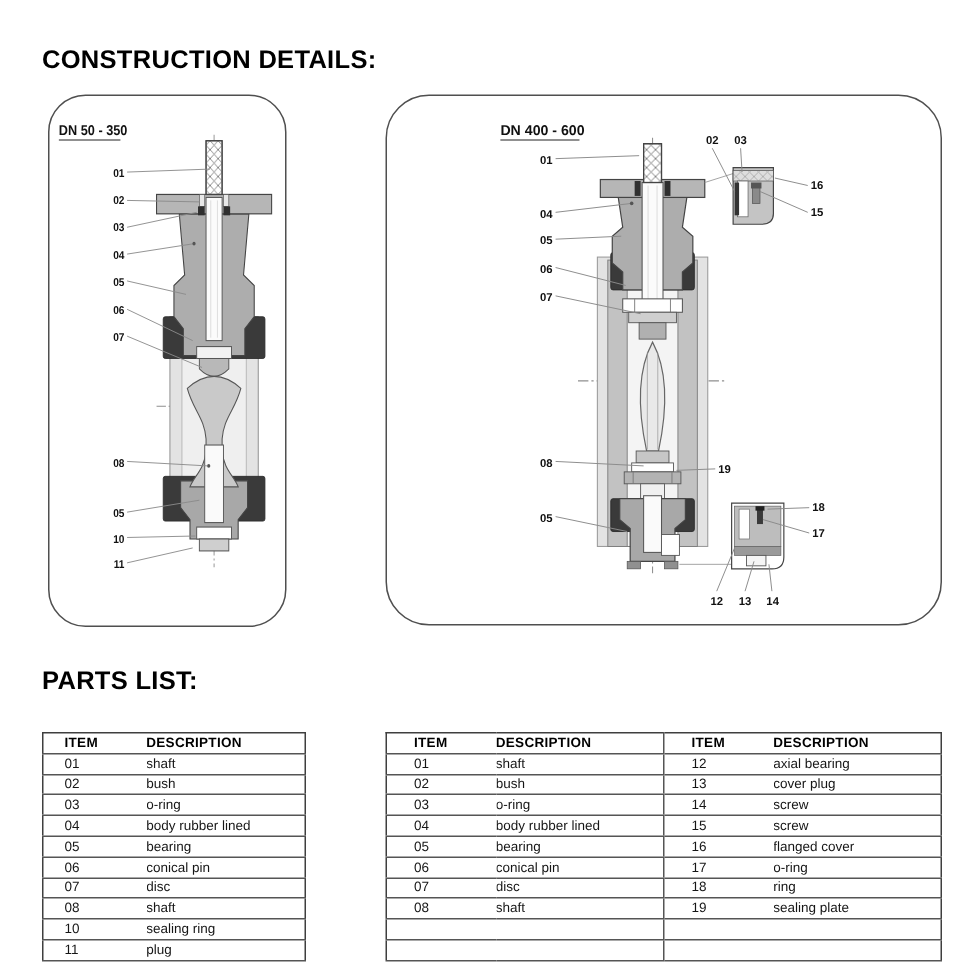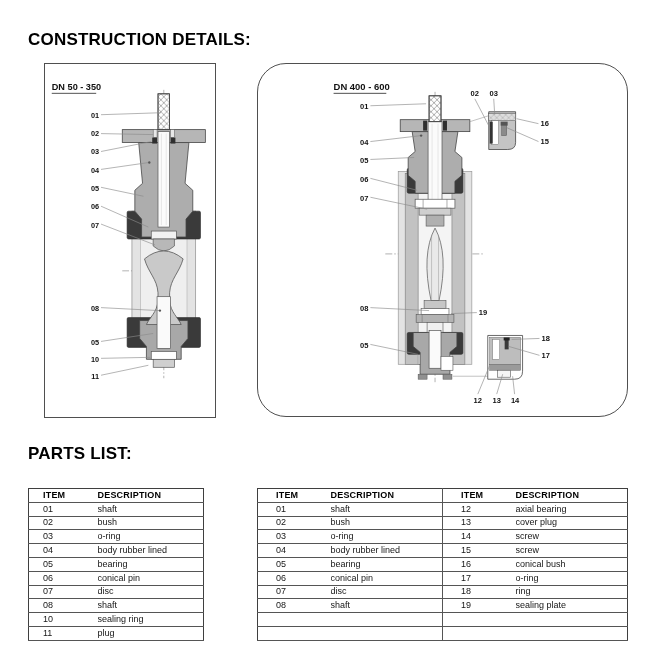--- a/index.html
+++ b/index.html
@@ -24,21 +24,21 @@
   .c-item-r{padding-left:18px !important;}
   .mid-div{border-left:1px solid #555 !important;}
 </style>
 </head>
 <body>
 
 <div id="page">
 
   <div class="heading" style="left:28px;top:30px;">CONSTRUCTION DETAILS:</div>
 
-  <div class="diagram-box" style="left:44px;top:63px;width:172px;height:355px;">
+  <div class="diagram-box" style="left:32px;top:63px;width:159px;height:355px;border-radius:25px;">
     <svg viewBox="0 0 176 355" preserveAspectRatio="none">
       <defs>
         <pattern id="xh" patternUnits="userSpaceOnUse" width="6" height="6">
           <path d="M0,0 L6,6 M6,0 L0,6" stroke="#777" stroke-width="0.6"></path>
         </pattern>
       </defs>
 
       <text class="dn-title" x="7" y="26">DN 50 - 350</text>
       <line x1="7" y1="29.5" x2="53" y2="29.5" stroke="#222" stroke-width="0.8"></line>
 
@@ -326,21 +326,21 @@
       <tr>
           <td class="c-item-r">04</td>
           <td>body rubber lined</td>
           <td class="c-item-r mid-div">15</td>
           <td>screw</td>
         </tr>
       <tr>
           <td class="c-item-r">05</td>
           <td>bearing</td>
           <td class="c-item-r mid-div">16</td>
-          <td>conical bush</td>
+          <td>flanged cover</td>
         </tr>
       <tr>
           <td class="c-item-r">06</td>
           <td>conical pin</td>
           <td class="c-item-r mid-div">17</td>
           <td>o-ring</td>
         </tr>
       <tr>
           <td class="c-item-r">07</td>
           <td>disc</td>

